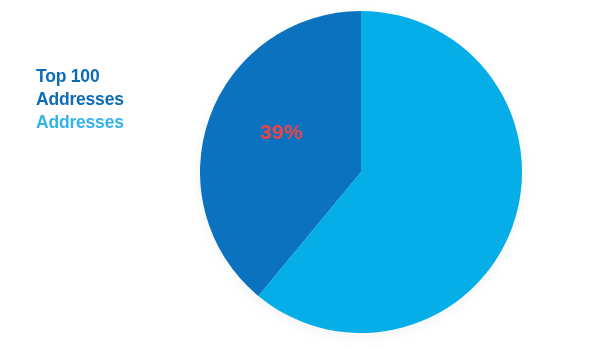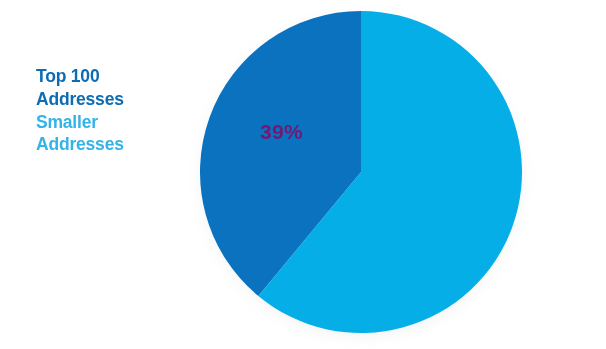--- a/index.html
+++ b/index.html
@@ -72,21 +72,21 @@
     left: 0;
     top: 0;
     width: 322px;
     height: 322px;
     display: block;
   }
 
   
   .slice-label {
     position: absolute;
-    color: #701a75;
+    color: #ef4444;
     font-weight: bold;
     font-size: 21px;
     letter-spacing: 0.3px;
     white-space: nowrap;
     -webkit-font-smoothing: antialiased;
   }
   #slice-label-0 {   
     left: 60px;
     top: 109px;
   }
@@ -99,21 +99,20 @@
 <body>
 
 <div id="canvas">
 
   <div id="legend">
     <div class="legend-entry" id="legend-entry-top">
       <span class="legend-line" style="color: rgb(12, 108, 180);">Top 100</span>
       <span class="legend-line" style="color: rgb(12, 108, 180);">Addresses</span>
     </div>
     <div class="legend-entry" id="legend-entry-smaller">
-      <span class="legend-line" style="color: rgb(51, 179, 232);">Smaller</span>
       <span class="legend-line" style="color: rgb(51, 179, 232);">Addresses</span>
     </div>
   </div>
 
   <div id="pie-wrap">
     <div id="pie-shadow"></div>
     <svg id="pie-svg" viewBox="0 0 322 322">
       <g id="pie-slices">
           <path d="M 161.00 161.00 L 58.37 285.05 A 161 161 0 0 1 161.00 0.00 Z" fill="#0b72c0"></path>
           <path d="M 161.00 161.00 L 161.00 0.00 A 161 161 0 1 1 58.37 285.05 Z" fill="#06aee8"></path>

